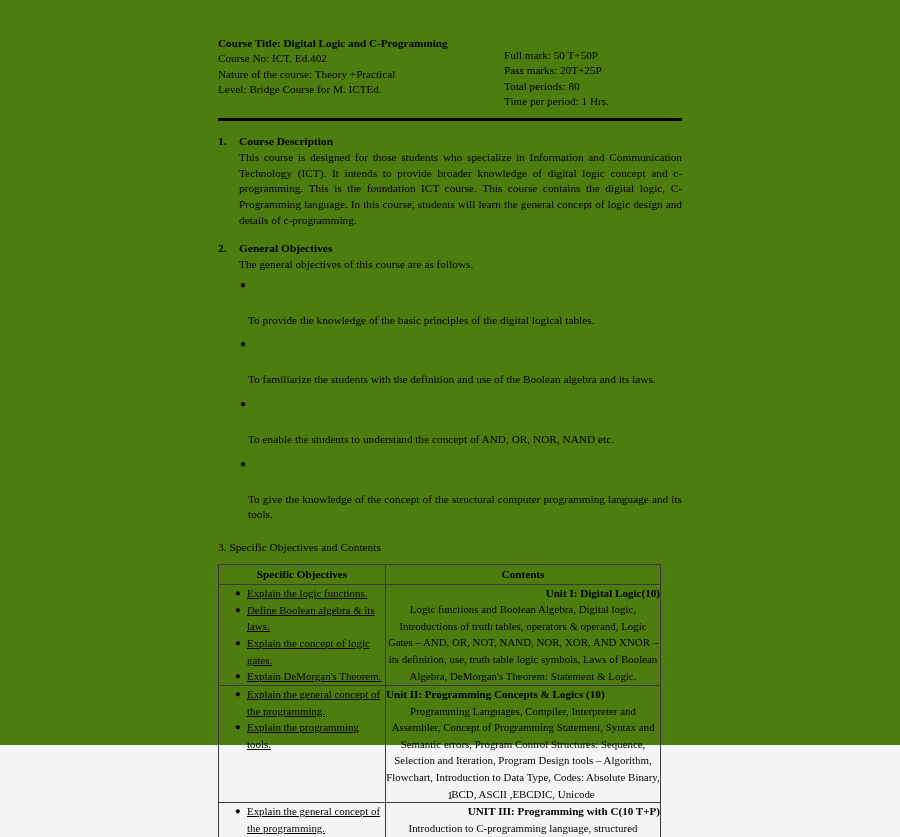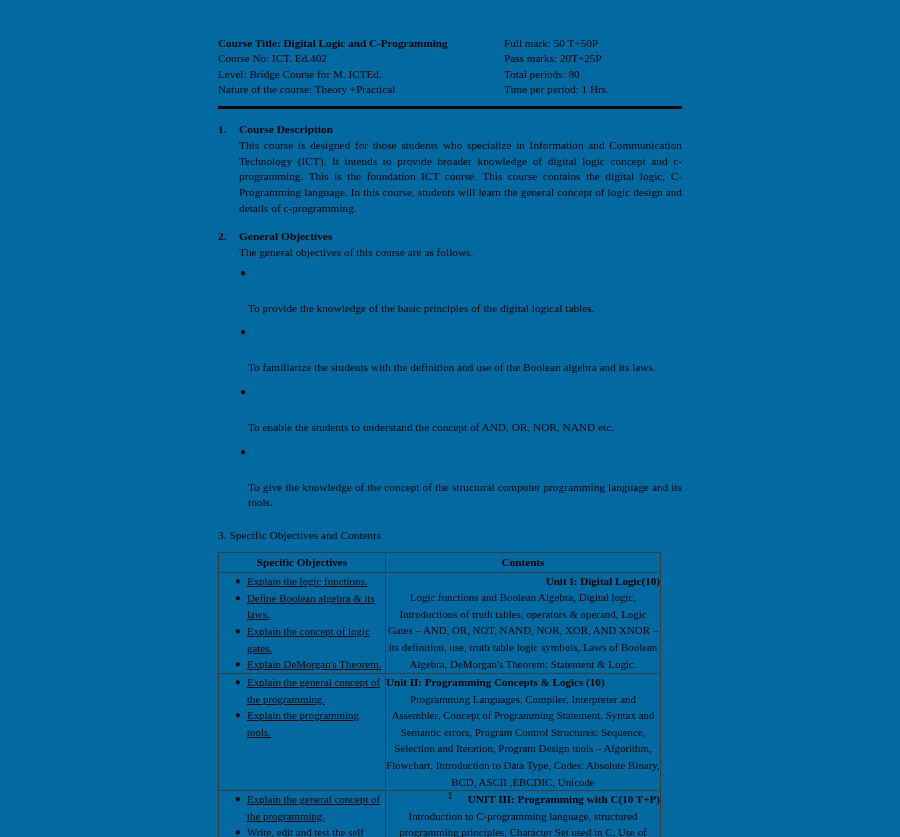--- a/index.html
+++ b/index.html
@@ -13,40 +13,40 @@
     height: 837px;
     position: relative;
     font-family: "Liberation Serif", "DejaVu Serif", serif;
     color: #000;
     overflow: hidden;
   }
   .page {
     position: absolute;
     left: 0; top: 0;
     width: 900px;
-    height: 837px;
-    background: #0369a1;
+    height: 745px;
+    background: #4d7c0f;
   }
   .content {
     position: absolute;
     left: 218px;
     top: 36px;
     width: 464px;
   }
 
   
   .doc-header {
     display: flex;
     flex-direction: row;
     align-items: flex-start;
     font-size: 11.2px;
     line-height: 15.3px;
   }
   .doc-header .col-left { width: 286px; }
-  .doc-header .col-right { width: 178px; }
+  .doc-header .col-right { width: 178px; margin-top: 12px; }
   .doc-header .line { white-space: nowrap; }
   .title-line { font-weight: bold; }
 
   .rule {
     margin-top: 9px;
     height: 3px;
     background: #000;
     width: 464px;
   }
 
@@ -188,24 +188,24 @@
 
     <div class="doc-header">
       <div class="col-left">
         <div class="line title-line">
           <span>Course Title</span><span>: </span><span>Digital Logic and C-Programming</span>
         </div>
         <div class="line">
           <span>Course No</span><span>: </span><span>ICT. Ed.402</span>
         </div>
         <div class="line">
-          <span>Level</span><span>: </span><span>Bridge Course for M. ICTEd.</span>
+          <span>Nature of the course</span><span>: </span><span>Theory +Practical</span>
         </div>
         <div class="line">
-          <span>Nature of the course</span><span>: </span><span>Theory +Practical</span>
+          <span>Level</span><span>: </span><span>Bridge Course for M. ICTEd.</span>
         </div>
       </div>
       <div class="col-right">
         <div class="line">Full mark: 50 T+50P</div>
         <div class="line">Pass marks: 20T+25P</div>
         <div class="line">Total periods: 80</div>
         <div class="line">Time per period:  1 Hrs.</div>
       </div>
     </div>
 

